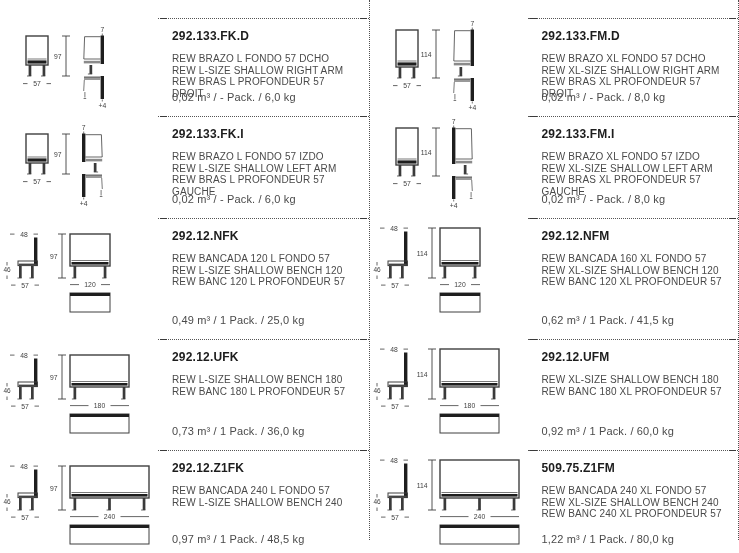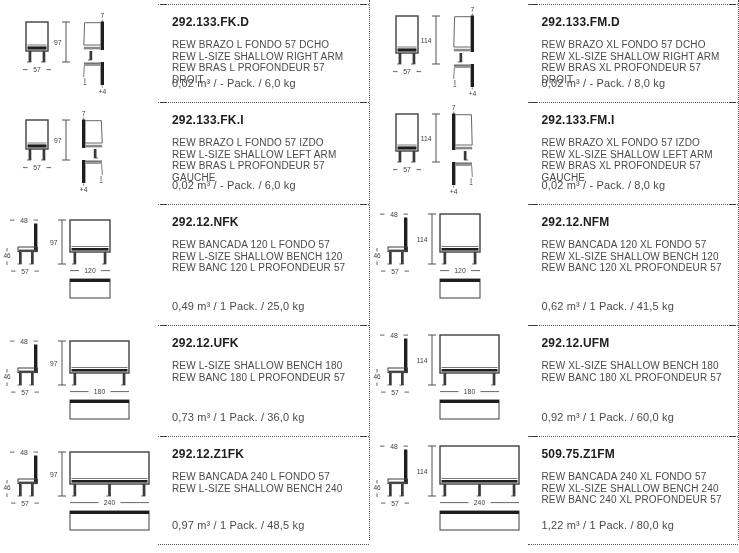--- a/index.html
+++ b/index.html
@@ -8,21 +8,21 @@
     width:739px;height:553px;
     background:#ffffff;
     font-family:"Liberation Sans", sans-serif;
     overflow:hidden;
     display:flex;
   }
   .col{
     width:369.5px;height:540px;
     border-right:1px dotted #4f4f4f;
     box-sizing:border-box;
-    padding-top:4px;
+    padding-top:18px;
   }
   .row{display:flex;}
   .r0{height:98px}.r1{height:102px}.r2{height:121px}.r3{height:111px}.r4{height:109px}
   .draw{width:158px;flex:none;}
   .draw svg{display:block;margin-top:3px;}
   .cell{
     flex:1;position:relative;
     border-top:1px dotted #555;
     padding:0 14px;box-sizing:border-box;
   }
@@ -437,21 +437,21 @@
             <text x="90" y="66" text-anchor="middle" font-size="6.8" fill="#3f3f3f" font-family="&quot;Liberation Sans&quot;, sans-serif">120</text>
             <line x1="70" y1="63.6" x2="79" y2="63.6" stroke="#3f3f3f" stroke-width="0.8"></line>
             <line x1="101" y1="63.6" x2="110" y2="63.6" stroke="#3f3f3f" stroke-width="0.8"></line>
             <rect x="70" y="72" width="40" height="19" fill="none" stroke="#3f3f3f" stroke-width="1"></rect>
             <rect x="70" y="72" width="40" height="3" fill="#1e1e1e" stroke="none" stroke-width="0"></rect>
           </svg>
       </div>
       <div class="cell">
         <h3 class="code">292.12.NFM</h3>
         <div class="desc">
-          <div>REW BANCADA 120 XL FONDO 57</div>
+          <div>REW BANCADA 160 XL FONDO 57</div>
           <div>REW XL-SIZE SHALLOW BENCH 120</div>
           <div>REW BANC 120 XL PROFONDEUR 57</div>
         </div>
         <div class="pack">0,62 m³ / 1 Pack. / 41,5 kg</div>
       </div>
     </div>
 
     <div class="row r3">
       <div class="draw">
         <svg id="dw-1-3" width="158" height="96" viewBox="0 0 158 96">

